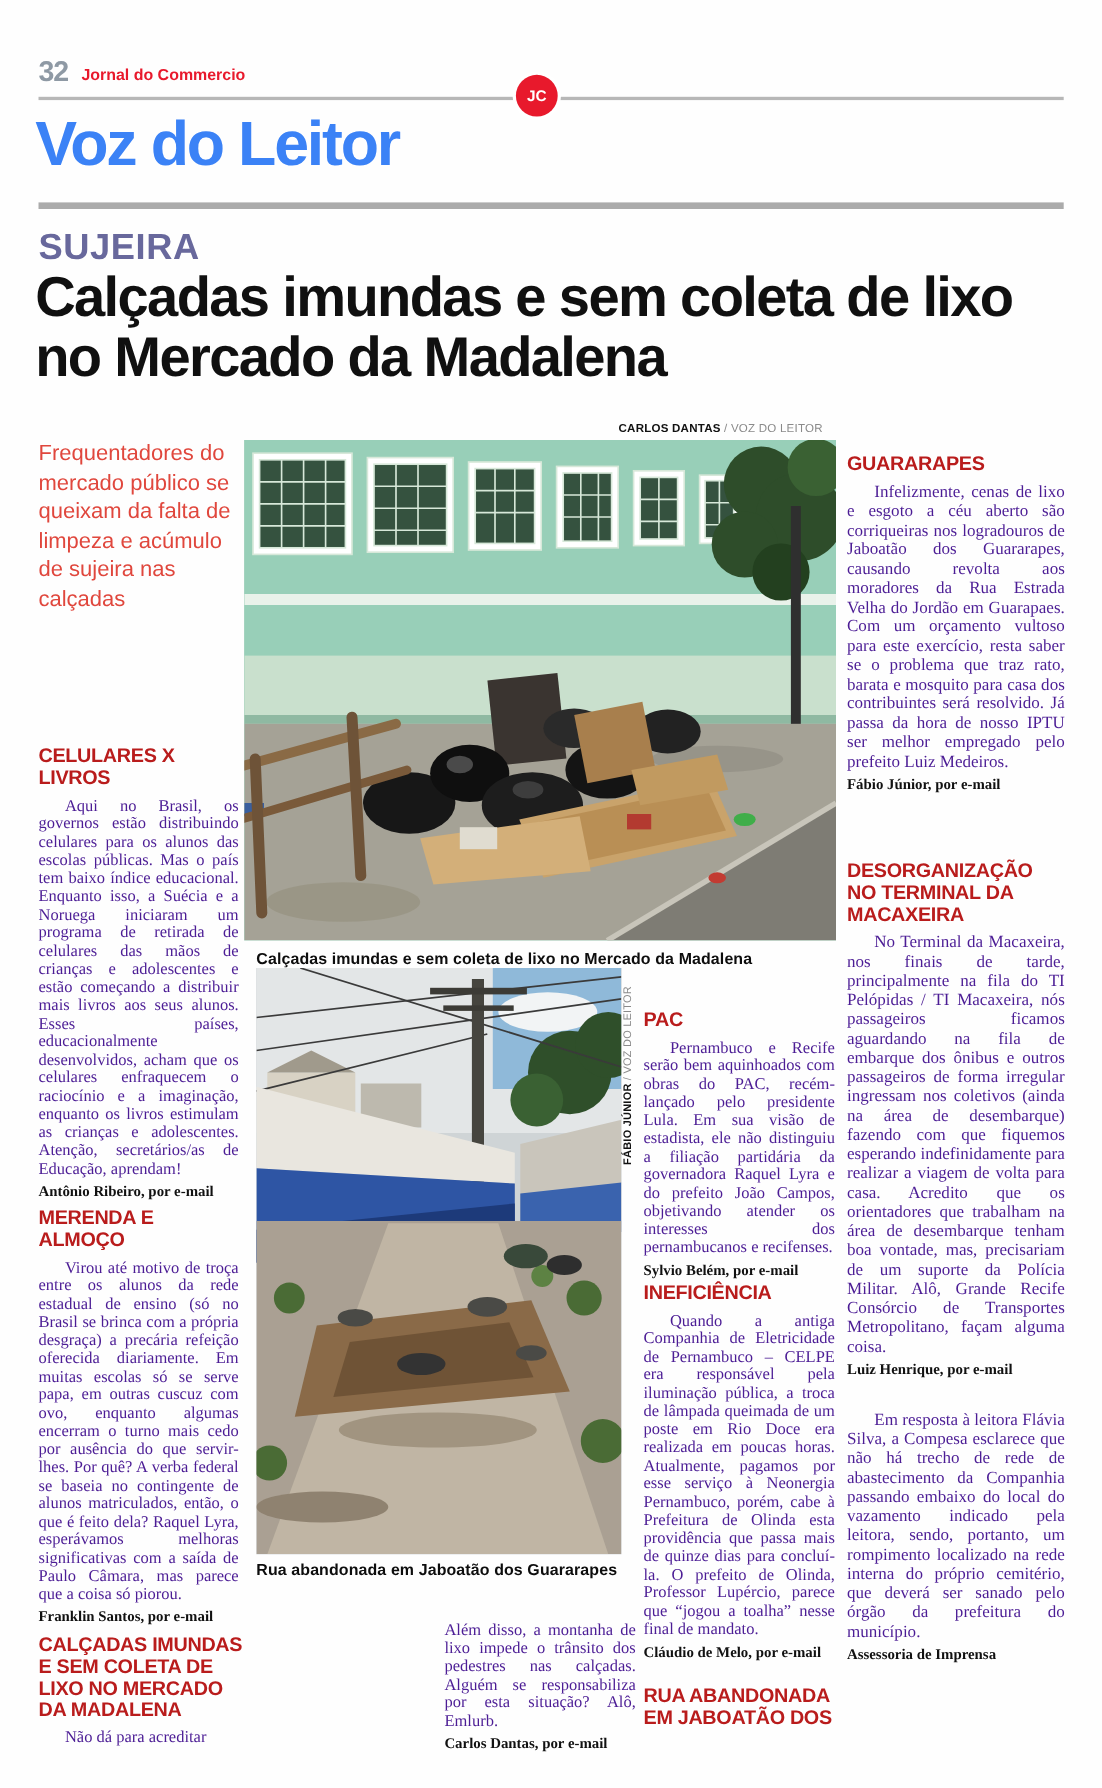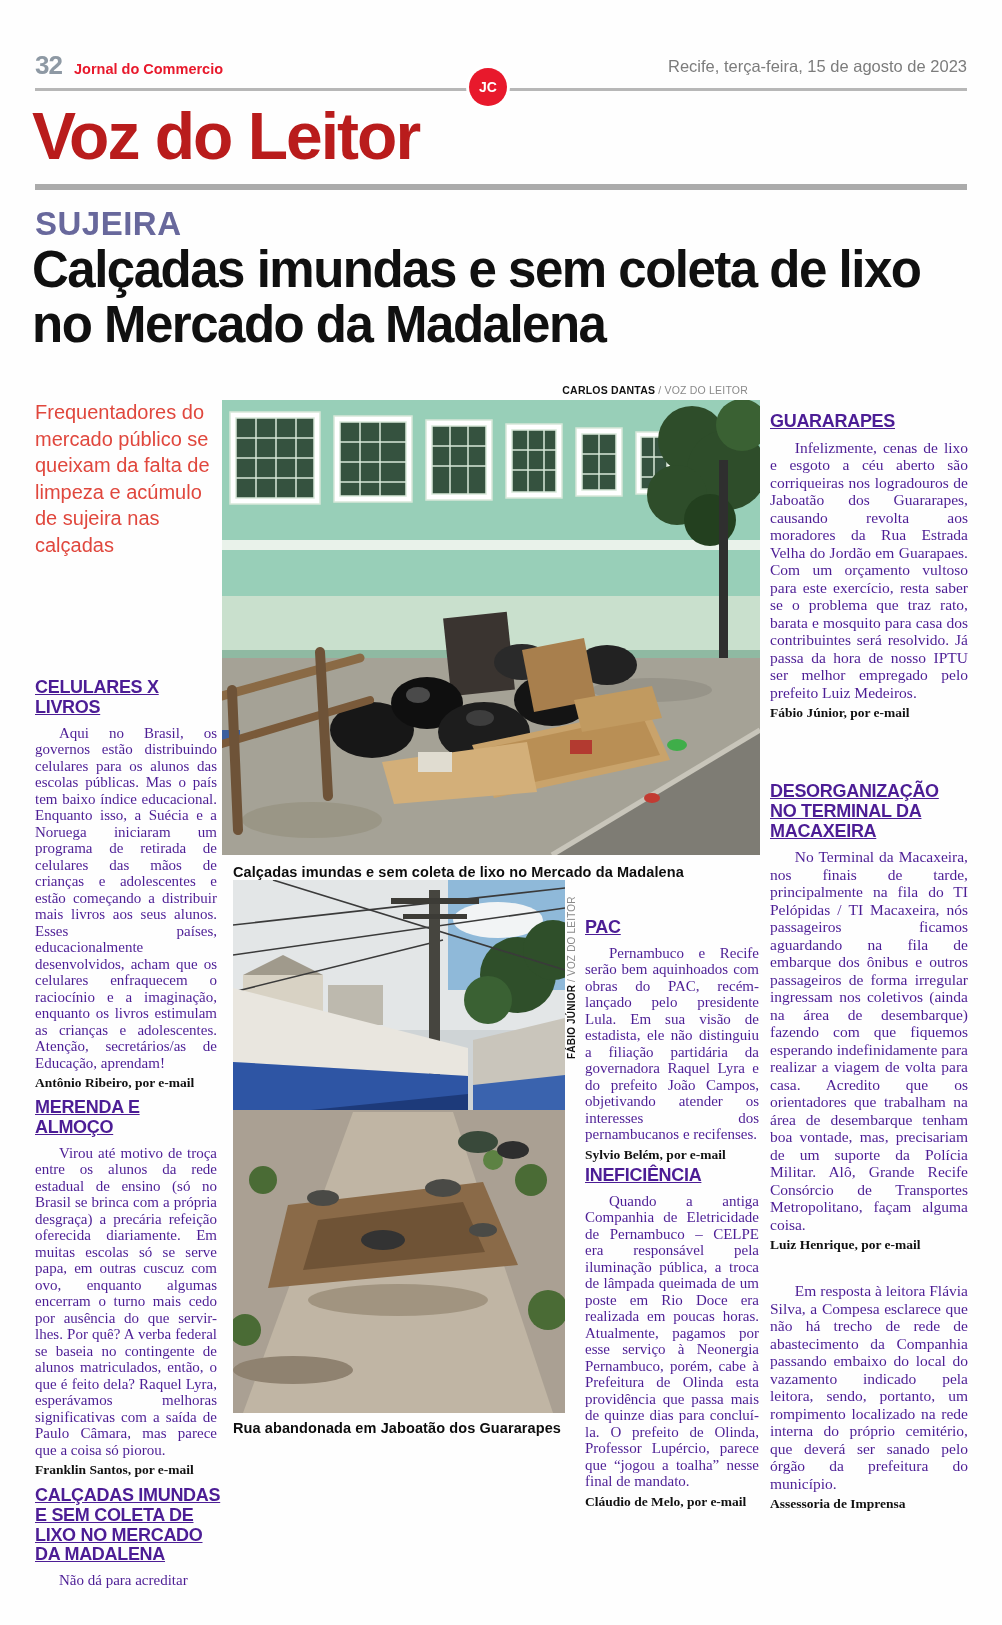--- a/index.html
+++ b/index.html
@@ -11,31 +11,31 @@
   .abs { position:absolute; }
 
   
   .pageno { left:35px; top:50px; font-size:26px; font-weight:bold; color:#8e99a4; letter-spacing:-1px;}
   .masthead { left:74px; top:61px; font-size:14.5px; font-weight:bold; color:#e8192c; }
   .dateline { left:560px; top:57px; width:407px; text-align:right; font-size:16.5px; color:#7c7c7c; }
   .rule1 { left:35px; top:88px; width:932px; height:3px; background:#b7b7b7; }
   .jc-badge { left:469px; top:68px; width:38px; height:38px; border-radius:50%;
     background:#e8192c; color:#fff; display:flex; align-items:center; justify-content:center;
     font-weight:bold; font-size:14px; box-shadow:0 0 0 3px #ffffff; z-index:3; }
-  .voz { left:32px; top:98px; font-size:66px; font-weight:bold; color:#b91c1c; letter-spacing:-2px; }
+  .voz { left:32px; top:98px; font-size:57px; font-weight:bold; color:#3b82f6; letter-spacing:-2px; }
   .rule2 { left:35px; top:184px; width:932px; height:6px; background:#ababab; }
   .kicker { left:35px; top:205px; font-size:33px; font-weight:bold; color:#68689c; letter-spacing:0.5px; }
   .headline { left:32px; top:243px; width:948px; font-size:51px; line-height:1.07;
     font-weight:bold; color:#101010; letter-spacing:-1.5px; }
   .deck { left:35px; top:399px; width:192px; font-size:20px; line-height:1.33; color:#e0473d; }
 
   
   .letter { color:#1a1a1a; }
   .lhead { font-family:"Liberation Sans", sans-serif; font-weight:bold; font-size:18px;
-    line-height:1.1; color:#4c1d95; letter-spacing:-0.3px; margin-bottom:7px;text-decoration:underline; }
+    line-height:1.1; color:#b91c1c; letter-spacing:-0.3px; margin-bottom:7px; }
   .lbody { font-family:Liberation Serif, serif; font-size:15px; line-height:1.1;
     text-align:justify; color:#4c1d95; }
   .lbody.indent { text-indent:1.6em; }
   .rt .lbody { font-size:15.5px; line-height:1.13; }
   .sig { font-family:Liberation Serif, serif; font-weight:bold; font-size:13.5px;
     margin-top:4px; color:#111; }
 
   .sec-celulares { left:35px; top:678px; width:182px; }
   .sec-merenda  { left:35px; top:1098px; width:182px; }
   .sec-calcadas { left:35px; top:1486px; width:186px; }
@@ -61,21 +61,20 @@
   .caption2 { left:233px; top:1420px; width:340px; }
   svg { display:block; }
 </style>
 </head>
 <body>
 
 <div class="page">
 
   <div class="abs pageno">32</div>
   <div class="abs masthead">Jornal do Commercio</div>
-  <div class="abs dateline">Recife, terça-feira, 15 de agosto de 2023</div>
   <div class="abs rule1"></div>
   <div class="abs jc-badge">JC</div>
 
   <div class="abs voz">Voz do Leitor</div>
   <div class="abs rule2"></div>
   <div class="abs kicker">SUJEIRA</div>
   <h1 class="abs headline">Calçadas imundas e sem coleta de lixo no Mercado da Madalena</h1>
   <div class="abs deck">Frequentadores do mercado público se queixam da falta de limpeza e acúmulo de sujeira nas calçadas</div>
 
   <div class="abs credit1">
@@ -242,33 +241,40 @@
   <div class="abs letter sec-merenda">
     <div class="lhead">MERENDA E ALMOÇO</div>
     <div class="lbody indent">Virou até motivo de troça entre os alunos da rede estadual de ensino (só no Brasil se brinca com a própria desgraça) a precária refeição oferecida diariamente. Em muitas escolas só se serve papa, em outras cuscuz com ovo, enquanto algumas encerram o turno mais cedo por ausência do que servir-lhes. Por quê? A verba federal se baseia no contingente de alunos matriculados, então, o que é feito dela? Raquel Lyra, esperávamos melhoras significativas com a saída de Paulo Câmara, mas parece que a coisa só piorou.</div>
     <div class="sig">Franklin Santos, por e-mail</div>
   </div>
 
   <div class="abs letter sec-calcadas">
     <div class="lhead">CALÇADAS IMUNDAS E SEM COLETA DE LIXO NO MERCADO DA MADALENA</div>
     <div class="lbody indent">Não dá para acreditar</div>
   </div>
+  <div class="abs letter cont-col2">
+    <div class="lbody">Além disso, a montanha de lixo impede o trânsito dos pedestres nas calçadas. Alguém se responsabiliza por esta situação? Alô, Emlurb.</div>
+    <div class="sig">Carlos Dantas, por e-mail</div>
+  </div>
 
   <div class="abs letter sec-pac">
     <div class="lhead">PAC</div>
     <div class="lbody indent">Pernambuco e Recife serão bem aquinhoados com obras do PAC, recém-lançado pelo presidente Lula. Em sua visão de estadista, ele não distinguiu a filiação partidária da governadora Raquel Lyra e do prefeito João Campos, objetivando atender os interesses dos pernambucanos e recifenses.</div>
     <div class="sig">Sylvio Belém, por e-mail</div>
   </div>
 
   <div class="abs letter sec-inef">
     <div class="lhead">INEFICIÊNCIA</div>
     <div class="lbody indent">Quando a antiga Companhia de Eletricidade de Pernambuco – CELPE era responsável pela iluminação pública, a troca de lâmpada queimada de um poste em Rio Doce era realizada em poucas horas. Atualmente, pagamos por esse serviço à Neonergia Pernambuco, porém, cabe à Prefeitura de Olinda esta providência que passa mais de quinze dias para concluí-la. O prefeito de Olinda, Professor Lupércio, parece que “jogou a toalha” nesse final de mandato.</div>
     <div class="sig">Cláudio de Melo, por e-mail</div>
   </div>
 
+  <div class="abs letter sec-rua">
+    <div class="lhead">RUA ABANDONADA EM JABOATÃO DOS</div>
+  </div>
 
   <div class="abs letter rt sec-guara">
     <div class="lhead">GUARARAPES</div>
     <div class="lbody indent">Infelizmente, cenas de lixo e esgoto a céu aberto são corriqueiras nos logradouros de Jaboatão dos Guararapes, causando revolta aos moradores da Rua Estrada Velha do Jordão em Guarapaes. Com um orçamento vultoso para este exercício, resta saber se o problema que traz rato, barata e mosquito para casa dos contribuintes será resolvido. Já passa da hora de nosso IPTU ser melhor empregado pelo prefeito Luiz Medeiros.</div>
     <div class="sig">Fábio Júnior, por e-mail</div>
   </div>
 
   <div class="abs letter rt sec-desorg">
     <div class="lhead">DESORGANIZAÇÃO NO TERMINAL DA MACAXEIRA</div>
     <div class="lbody indent">No Terminal da Macaxeira, nos finais de tarde, principalmente na fila do TI Pelópidas / TI Macaxeira, nós passageiros ficamos aguardando na fila de embarque dos ônibus e outros passageiros de forma irregular ingressam nos coletivos (ainda na área de desembarque) fazendo com que fiquemos esperando indefinidamente para realizar a viagem de volta para casa. Acredito que os orientadores que trabalham na área de desembarque tenham boa vontade, mas, precisariam de um suporte da Polícia Militar. Alô, Grande Recife Consórcio de Transportes Metropolitano, façam alguma coisa.</div>

